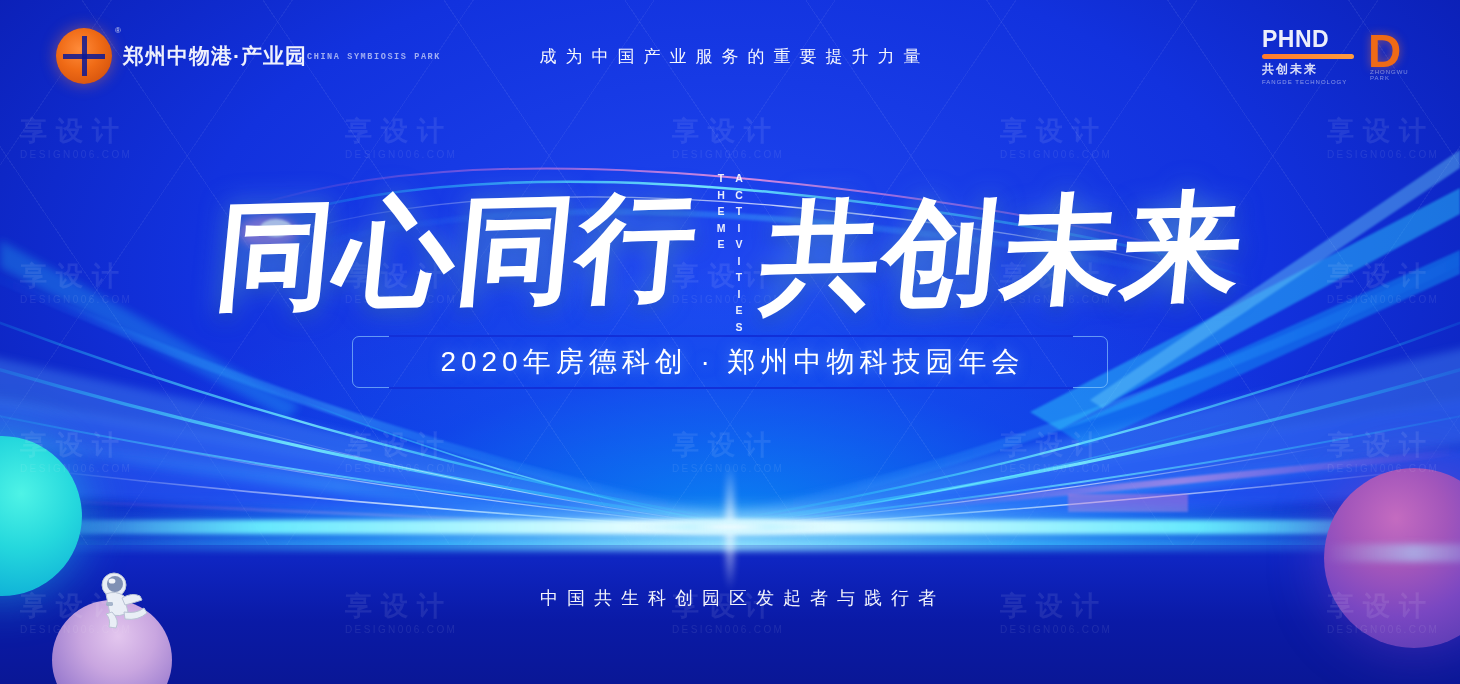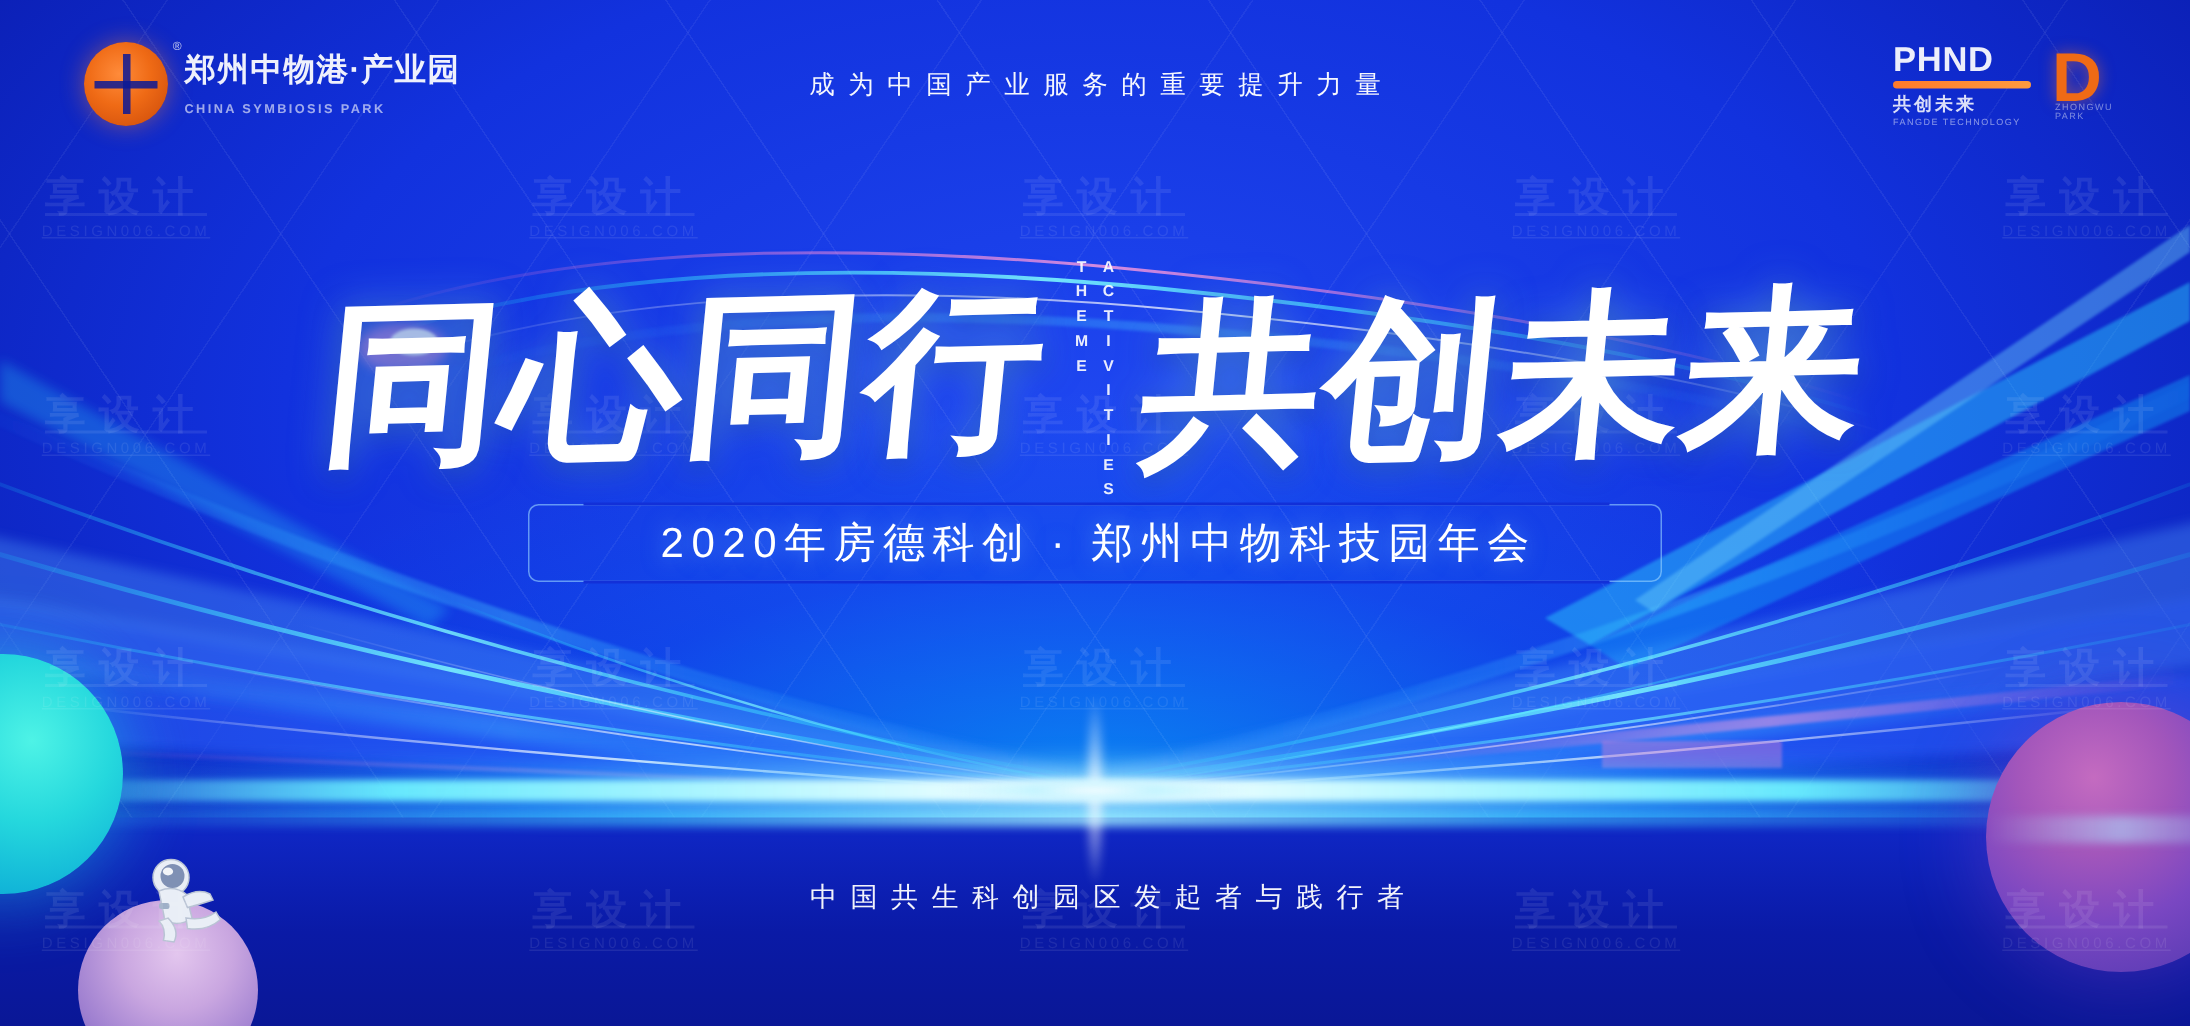--- a/index.html
+++ b/index.html
@@ -50,35 +50,35 @@
     box-shadow:0 0 55px rgba(150,70,200,.4);}
   .planet-right:after{content:"";position:absolute;left:0;right:0;top:42%;height:10%;
     background:linear-gradient(90deg,rgba(160,230,255,0),rgba(170,225,255,.55),rgba(160,230,255,0));filter:blur(3px);}
   .planet-small{position:absolute;left:52px;top:600px;width:120px;height:120px;border-radius:50%;
     background:radial-gradient(circle at 55% 30%, #e3c6ee 0%, #c9a6e0 35%, #9e7fd0 68%, #6f57b4 100%);}
 
   
   .astro{position:absolute;left:88px;top:572px;width:70px;height:62px;}
 
   
-  .wm{position:absolute;color:rgba(255,255,255,.085);text-align:center;pointer-events:none;user-select:none;text-decoration:underline;}
+  .wm{position:absolute;color:rgba(255,255,255,.085);pointer-events:none;user-select:none;}
   .wm .cn{font-size:27px;letter-spacing:9px;font-weight:700;line-height:1;}
   .wm .en{font-size:10px;letter-spacing:2.4px;margin-top:5px;line-height:1;}
 
   
   .logo-left{position:absolute;left:56px;top:28px;display:flex;align-items:center;gap:11px;}
   .logo-mark{width:56px;height:56px;border-radius:50%;position:relative;
     background:radial-gradient(circle at 42% 38%, #ff8b3a 0%, #ef6a15 45%, #c8480a 100%);
     box-shadow:0 0 16px rgba(255,130,50,.45);}
   .logo-mark:before{content:"";position:absolute;left:50%;top:8px;bottom:8px;width:5px;margin-left:-2.5px;background:rgba(10,25,150,.85);}
   .logo-mark:after{content:"";position:absolute;top:50%;left:7px;right:7px;height:5px;margin-top:-2.5px;background:rgba(10,25,150,.85);}
   .logo-tm{position:absolute;right:-9px;top:-2px;font-size:8px;color:rgba(255,255,255,.75);}
-  .logo-txt{display:flex;flex-direction:column;justify-content:center;filter:blur(.45px);}
+  .logo-txt{display:flex;flex-direction:row;justify-content:center;filter:blur(.45px);}
   .logo-cn{font-size:21px;font-weight:700;color:#fff;letter-spacing:1px;line-height:1.15;opacity:.93;}
-  .logo-en{font-size:8.5px;font-weight:700;color:rgba(255,255,255,.6);letter-spacing:1.6px;margin-top:8px;}
+  .logo-en{font-size:8.5px;font-weight:700;color:rgba(255,255,255,.6);letter-spacing:1.6px;margin-top:8px;font-family:Liberation Mono, monospace;}
 
   .slogan{position:absolute;left:0;right:0;top:45px;text-align:center;color:#fff;
     font-size:17px;letter-spacing:9px;font-weight:400;text-indent:9px;opacity:.96;}
 
   .logo-right{position:absolute;right:36px;top:28px;display:flex;align-items:center;gap:14px;}
   .brandA{position:relative;width:92px;height:52px;filter:blur(.4px);}
   .brandA .bn{font-size:23px;font-weight:800;color:#fff;letter-spacing:.5px;line-height:1;opacity:.92;}
   .brandA .swoosh{height:5px;border-radius:3px;margin:3px 0 4px;
     background:linear-gradient(90deg,#ff7a2a,#ff9b3f);}
   .brandA .bc{font-size:12px;font-weight:700;color:#fff;letter-spacing:2px;line-height:1;opacity:.85;}

